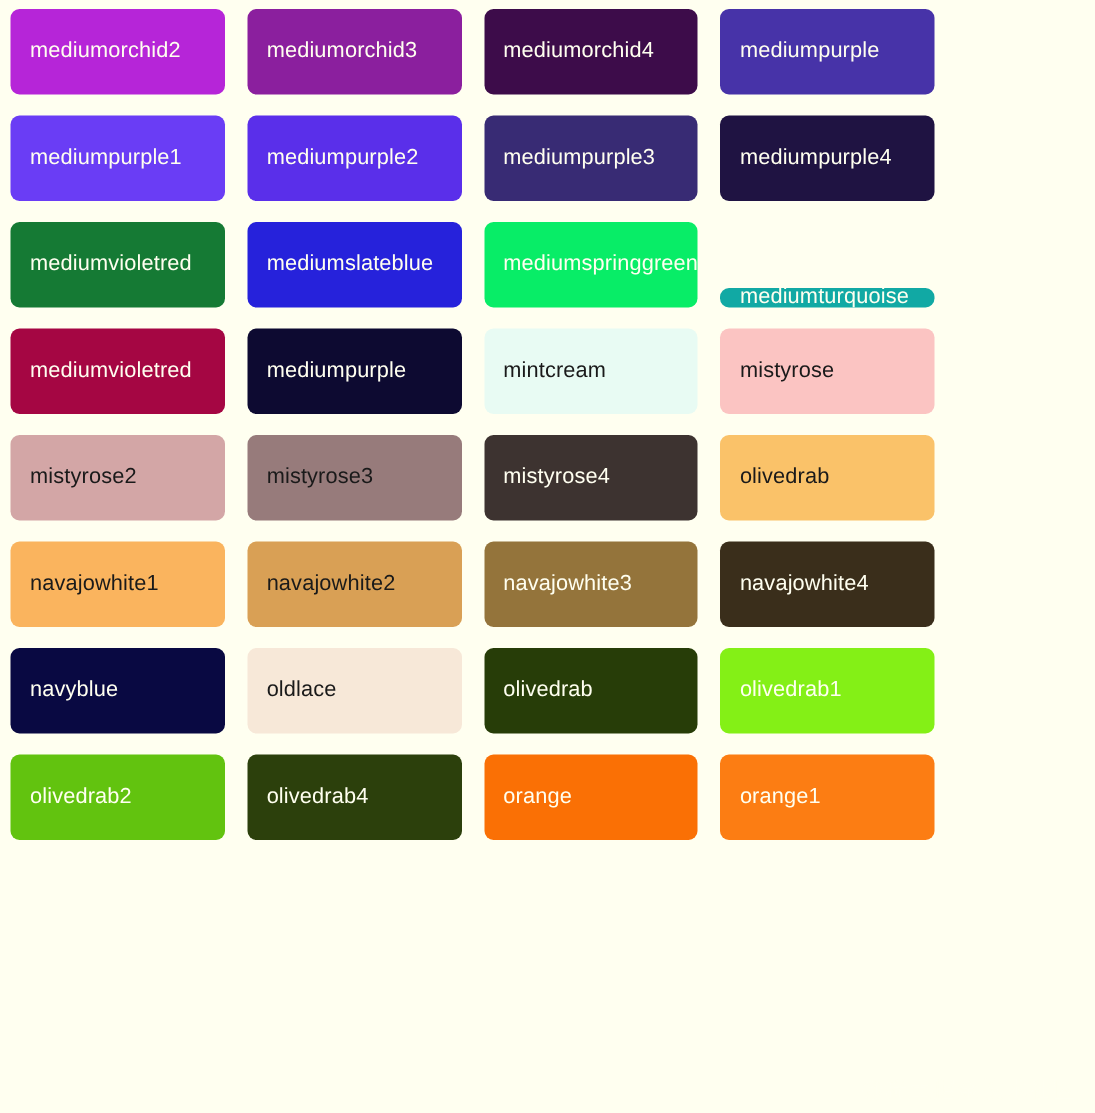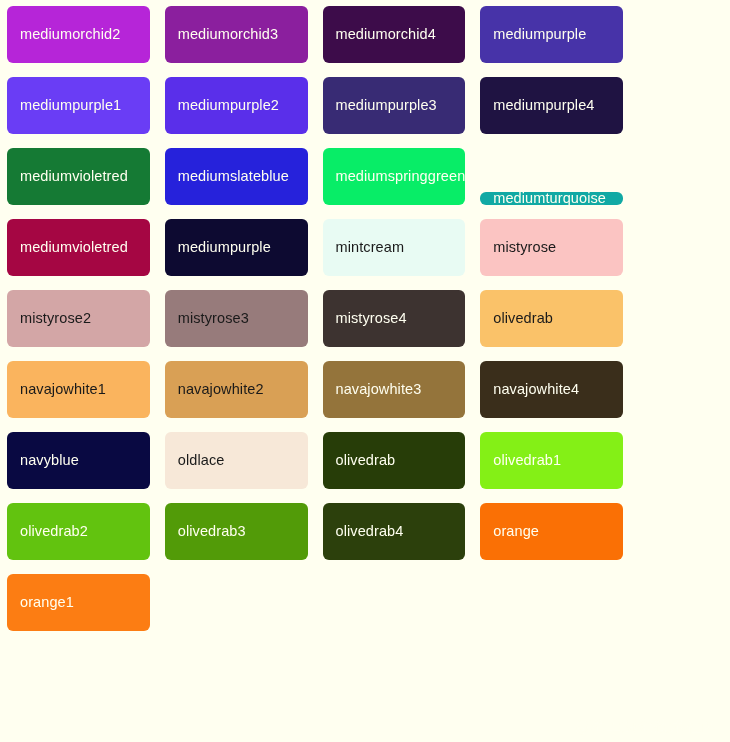--- a/index.html
+++ b/index.html
@@ -147,23 +147,20 @@
     </div>
     <div class="swatch" style="background: rgb(39, 61, 8);">
       <span class="swatch-label">olivedrab</span>
     </div>
     <div class="swatch" style="background: rgb(132, 240, 22);">
       <span class="swatch-label">olivedrab1</span>
     </div>
     <div class="swatch" style="background: rgb(98, 195, 15);">
       <span class="swatch-label">olivedrab2</span>
     </div>
-    <div class="swatch" style="background: rgb(82, 155, 8);">
-      <span class="swatch-label">olivedrab3</span>
-    </div>
     <div class="swatch" style="background: rgb(44, 64, 12);">
       <span class="swatch-label">olivedrab4</span>
     </div>
     <div class="swatch" style="background: rgb(250, 112, 5);">
       <span class="swatch-label">orange</span>
     </div>
     <div class="swatch" style="background: rgb(252, 125, 19);">
       <span class="swatch-label">orange1</span>
     </div>
   </div>

